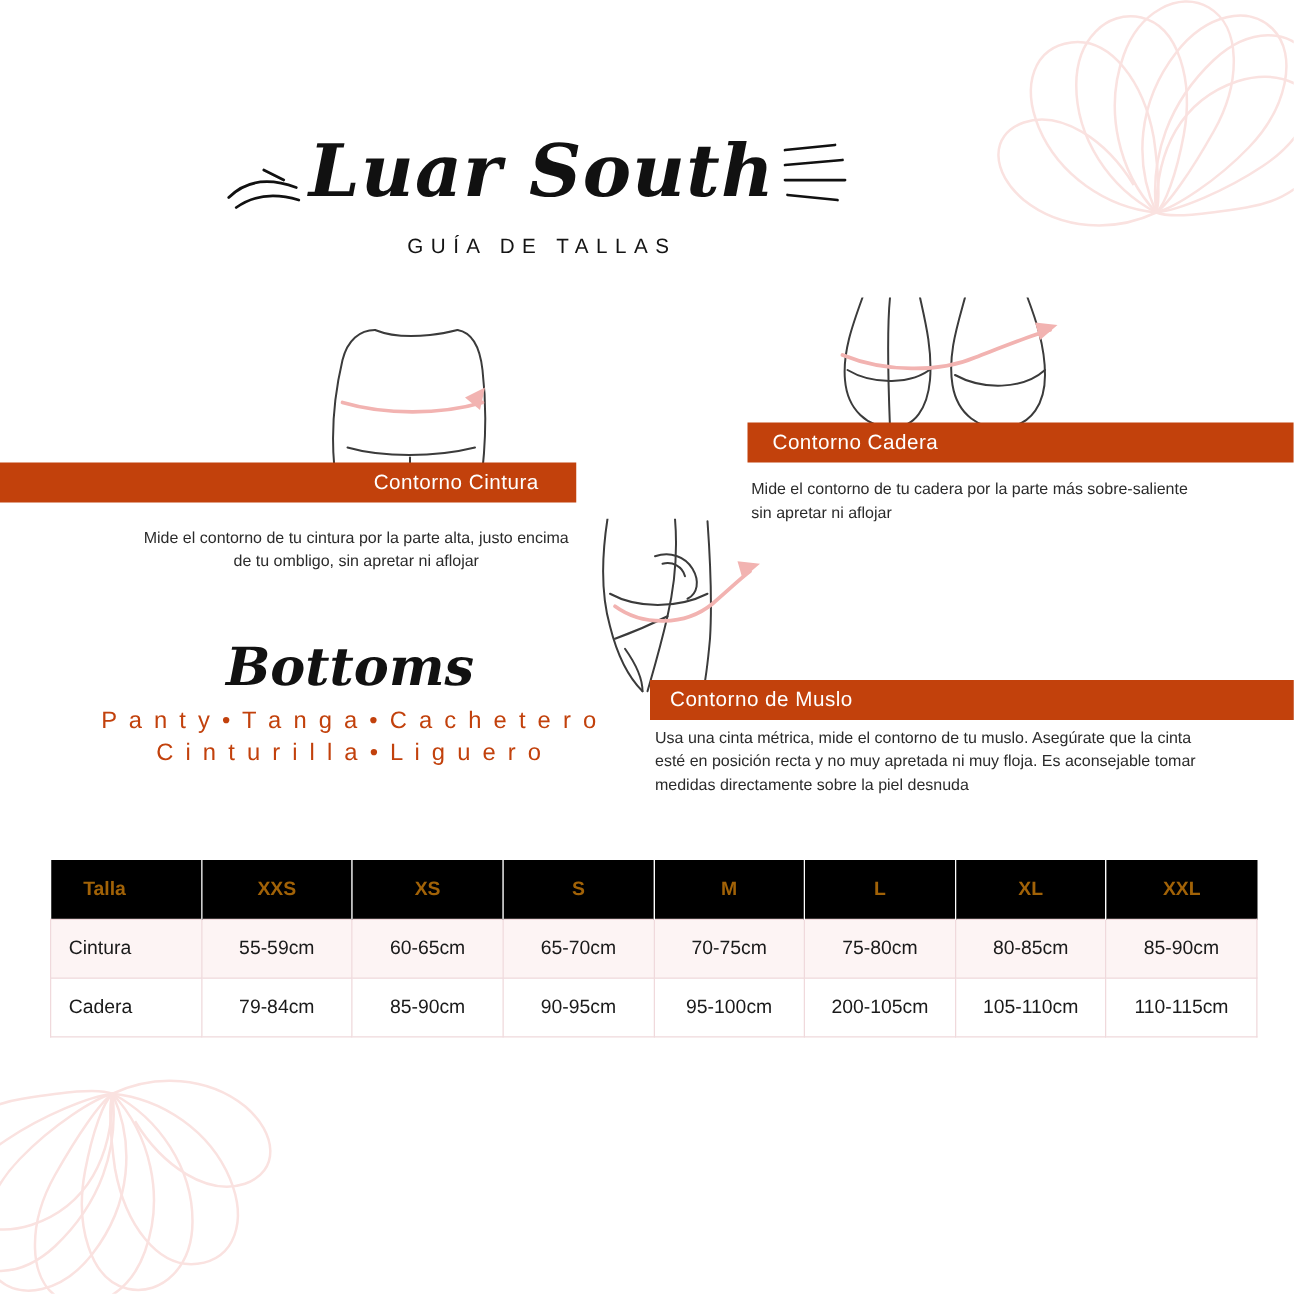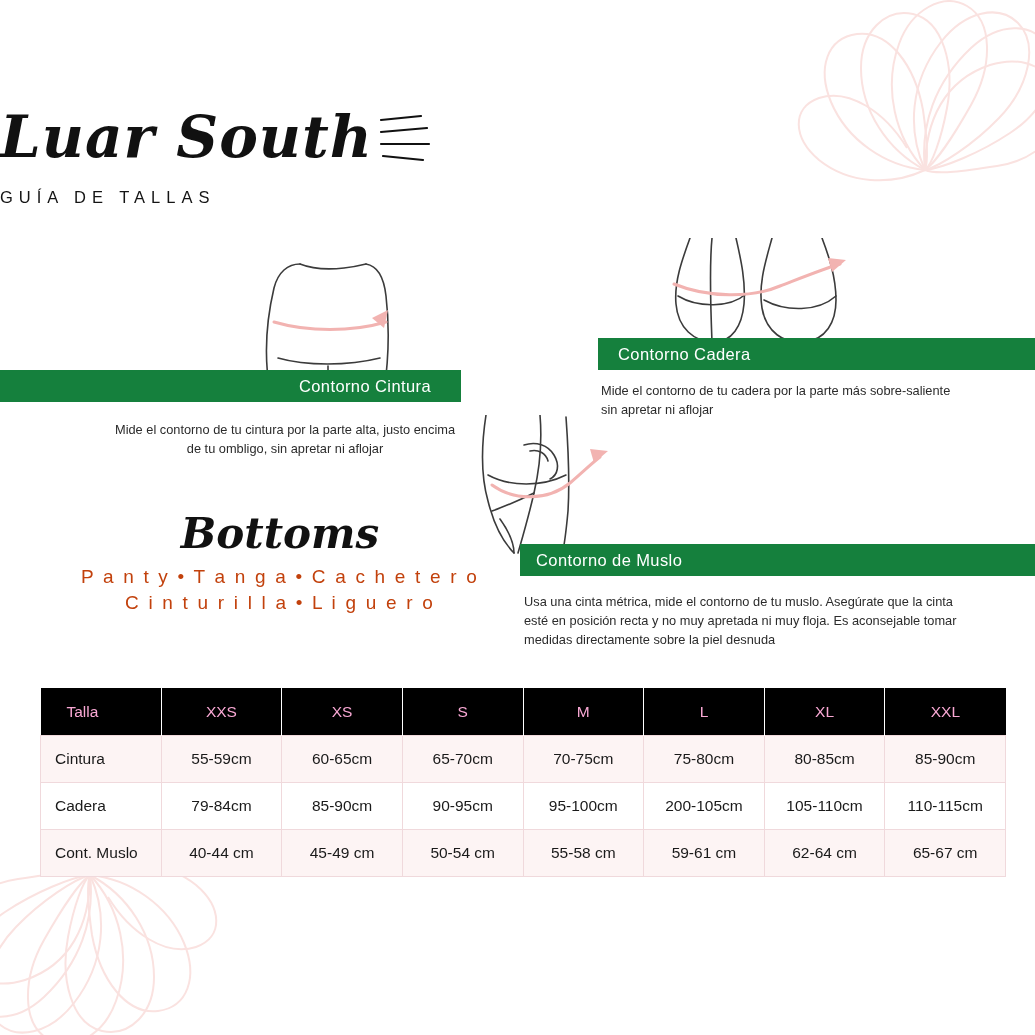--- a/index.html
+++ b/index.html
@@ -23,21 +23,21 @@
   }
   .flower-tr { top: -30px; right: -40px; }
   .flower-bl { bottom: -40px; left: -60px; }
 
   
   .brand-wrap {
     position: absolute;
     top: 108px;
     left: 0;
     width: 867px;
-    text-align: left;
+    text-align: center;
   }
   .brand-script {
     font-family: "DejaVu Serif", serif;
     font-style: italic;
     font-weight: bold;
     font-size: 58px;
     letter-spacing: 1px;
     color: #111;
     line-height: 1;
     display: inline-block;
@@ -47,21 +47,21 @@
     margin-top: 22px;
     font-size: 16.5px;
     letter-spacing: 6px;
     color: #141414;
     font-family: "Liberation Sans", sans-serif;
   }
 
   
   .bar {
     position: absolute;
-    background: #15803d;
+    background: #c2410c;
     color: #fff;
     display: flex;
     align-items: center;
     font-size: 16.5px;
     letter-spacing: 0.4px;
   }
   .bar span { display: block; }
 
   #bar-cintura {
     left: 0; top: 370px; width: 461px; height: 32px;
@@ -78,21 +78,21 @@
 
   
   .desc {
     position: absolute;
     font-size: 12.8px;
     line-height: 1.5;
     color: #2b2b2b;
   }
   #desc-cintura { left: 110px; top: 420px; width: 350px; text-align: center; }
   #desc-cadera  { left: 601px; top: 381px; width: 360px; text-align: left; }
-  #desc-muslo   { left: 524px; top: 592px; width: 450px; text-align: left; }
+  #desc-muslo   { left: 524px; top: 580px; width: 450px; text-align: left; }
 
   
   .bottoms-wrap {
     position: absolute;
     left: 60px;
     top: 512px;
     width: 440px;
     text-align: center;
   }
   .bottoms-title {
@@ -118,22 +118,22 @@
     top: 688px;
     width: 966px;
   }
   table {
     border-collapse: collapse;
     width: 100%;
     table-layout: fixed;
   }
   thead th {
     background: #000;
-    color: #f9a8d4;
-    font-weight: normal;
+    color: #a16207;
+    font-weight: bold;
     font-size: 15.5px;
     height: 45px;
     border-right: 1px solid #ffffff;
     text-align: center;
   }
   thead th:last-child { border-right: none; margin-top: 12px; }
   thead th.first-col { text-align: left; padding-left: 26px; }
 
   tbody td {
     height: 44px;
@@ -277,25 +277,15 @@
       <tr>
         <td class="first-col">Cadera</td>
         <td>79-84cm</td>
         <td>85-90cm</td>
         <td>90-95cm</td>
         <td>95-100cm</td>
         <td>200-105cm</td>
         <td>105-110cm</td>
         <td>110-115cm</td>
       </tr>
-      <tr>
-        <td class="first-col">Cont. Muslo</td>
-        <td>40-44 cm</td>
-        <td>45-49 cm</td>
-        <td>50-54 cm</td>
-        <td>55-58 cm</td>
-        <td>59-61 cm</td>
-        <td>62-64 cm</td>
-        <td>65-67 cm</td>
-      </tr>
     </tbody>
   </table>
 </div>
 
 </body></html>

